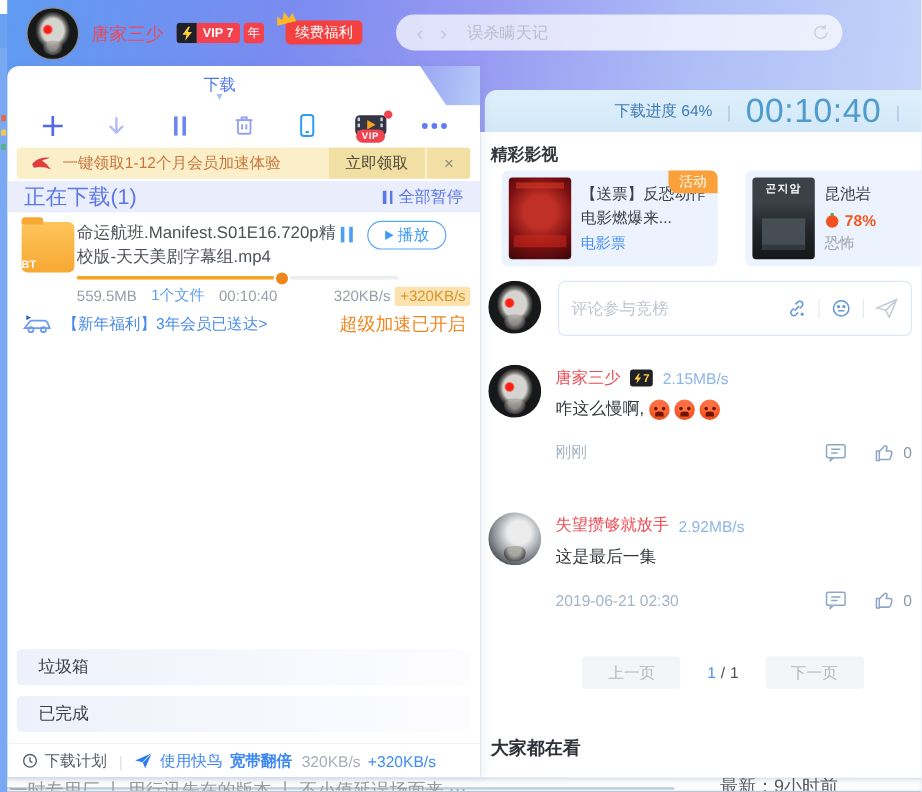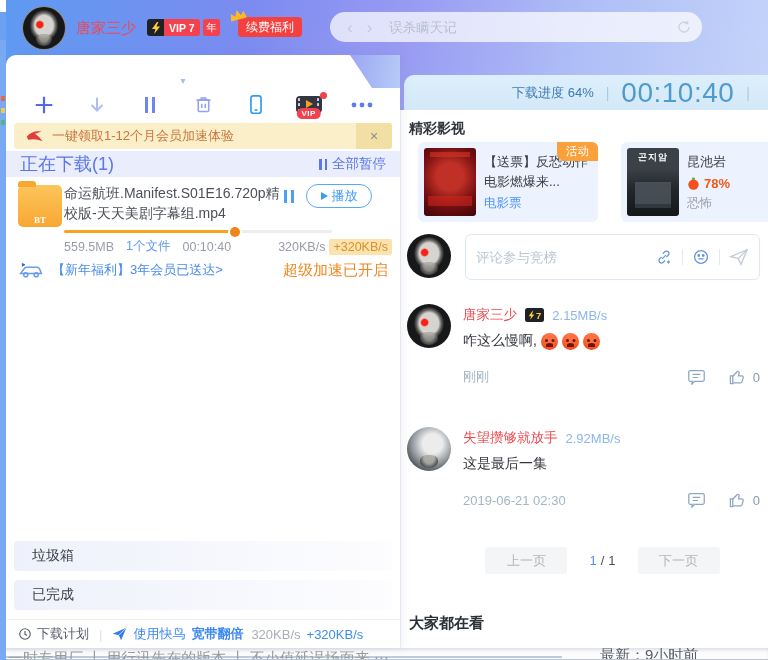--- a/index.html
+++ b/index.html
@@ -62,21 +62,21 @@
   .section-row { margin-top:2px; height:26px; background:#e9edfc; display:flex; align-items:center; padding:0 14px; }
   .section-row .title { color:#5b76e8; font-size:18px; flex:1; }
   .pause-all { color:#5b76e8; font-size:13.5px; display:flex; align-items:center; gap:5px; cursor:pointer; }
   .bars { display:inline-flex; gap:3px; }
   .bars i { width:2.5px; height:11px; background:#5b76e8; display:block; }
 
   .task { position:relative; height:78px; }
   .bt-folder { position:absolute; left:12px; top:8px; width:44px; height:42px; border-radius:5px;
     background:linear-gradient(#fdc55c,#f7a832); }
   .bt-folder::before { content:""; position:absolute; left:0; top:-4px; width:18px; height:6px; background:#f7a832; border-radius:3px 3px 0 0; }
-  .bt-label { position:absolute; left:16px; bottom:2px; color:#fff; font-size:9px; font-weight:700; opacity:.95;font-family:Liberation Serif, serif; }
+  .bt-label { position:absolute; left:0; bottom:2px; color:#fff; font-size:9px; font-weight:700; opacity:.95; }
   .fname { position:absolute; left:58px; top:6px; width:218px; font-size:14px; color:#4c5158; line-height:1.45;
     display:-webkit-box; -webkit-line-clamp:2; -webkit-box-orient:vertical; overflow:hidden; }
   .task-pause { position:absolute; left:278px; top:12px; }
   .task-pause i { width:3px; height:13px; background:#4aa0f8; display:inline-block; margin-right:4px; }
   .play-btn { position:absolute; left:300px; top:7px; width:66px; height:24px; border:1px solid #58a8f8; border-radius:13px;
     color:#3d9bf7; font-size:13px; display:flex; align-items:center; justify-content:center; gap:4px; cursor:pointer; background:#fff; }
   .play-tri { width:0; height:0; border-left:7px solid #3d9bf7; border-top:4px solid transparent; border-bottom:4px solid transparent; }
   .pbar { position:absolute; left:58px; top:53px; width:268px; height:3px; background:#ededf0; border-radius:2px; }
   .pbar-fill { position:relative; height:3px; background:#f6a321; border-radius:2px; }
   .pbar-knob { position:absolute; right:-4px; top:-3.5px; width:10px; height:10px; background:#f08519; border-radius:50%; box-shadow:0 0 0 2px #fff; }
@@ -213,20 +213,21 @@
             <path d="M17.5 2.5v4.6h-4.6" stroke-width="1.8"></path>
         </svg>
       </span>
     </div>
   </div>
 
   <div class="left-panel">
 
     <div class="tab-area">
       <div class="tab-wedge"></div>
+      <div class="tab-label">下载</div>
       <div class="tab-caret">▾</div>
     </div>
 
     <div class="toolbar">
       <span class="tbi">
         <svg width="22" height="22" viewBox="0 0 24 24" stroke="#5468ee" stroke-width="2.4" fill="none">
             <path d="M12 3v18M3 12h18"></path>
           </svg>
       </span>
       <span class="tbi">
@@ -279,20 +280,21 @@
       </span>
     </div>
 
     <div class="promo-banner">
       <span style="padding:0 8px 0 12px">
         <svg width="18" height="14" viewBox="0 0 24 18">
             <path d="M1 10 Q8 1 21 3 L12 6 Q17 9 22 16 Q13 12 3 14 Z" fill="#e23c3c"></path>
           </svg>
       </span>
       <span class="promo-text">一键领取1-12个月会员加速体验</span>
+      <span class="promo-action">立即领取</span>
       <span class="promo-close">×</span>
     </div>
 
     <div class="section-row">
       <span class="title">正在下载(1)</span>
       <span class="pause-all">
         <span class="bars">
             <i></i>
             <i></i>
           </span>

